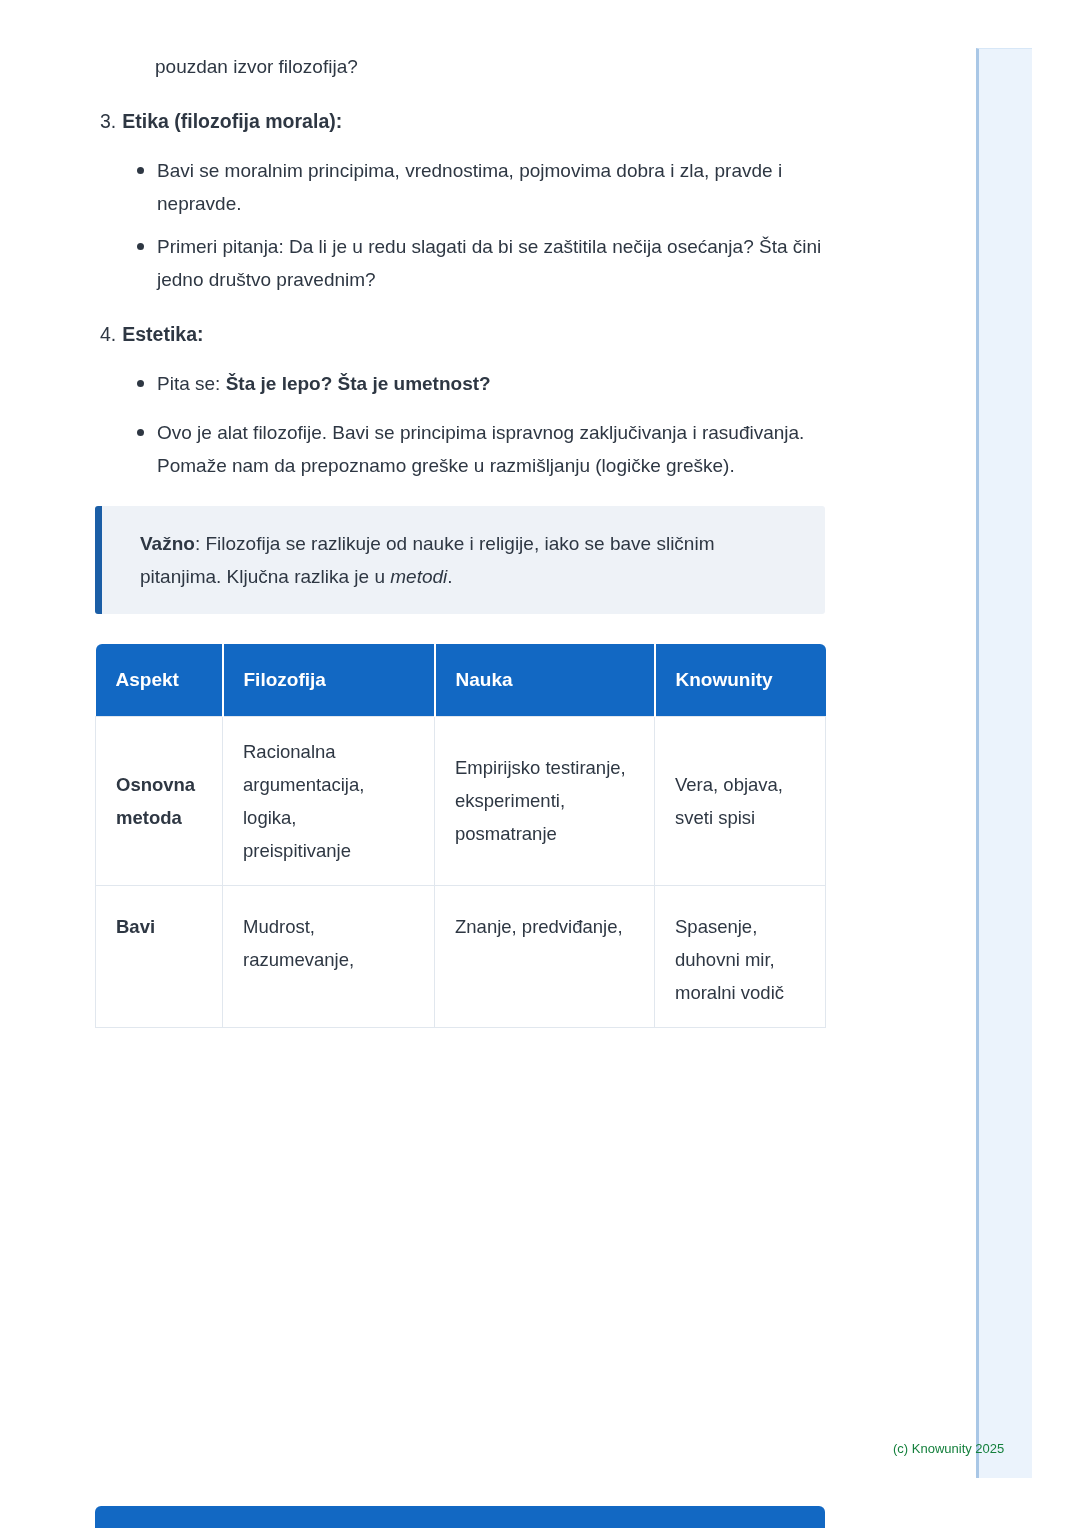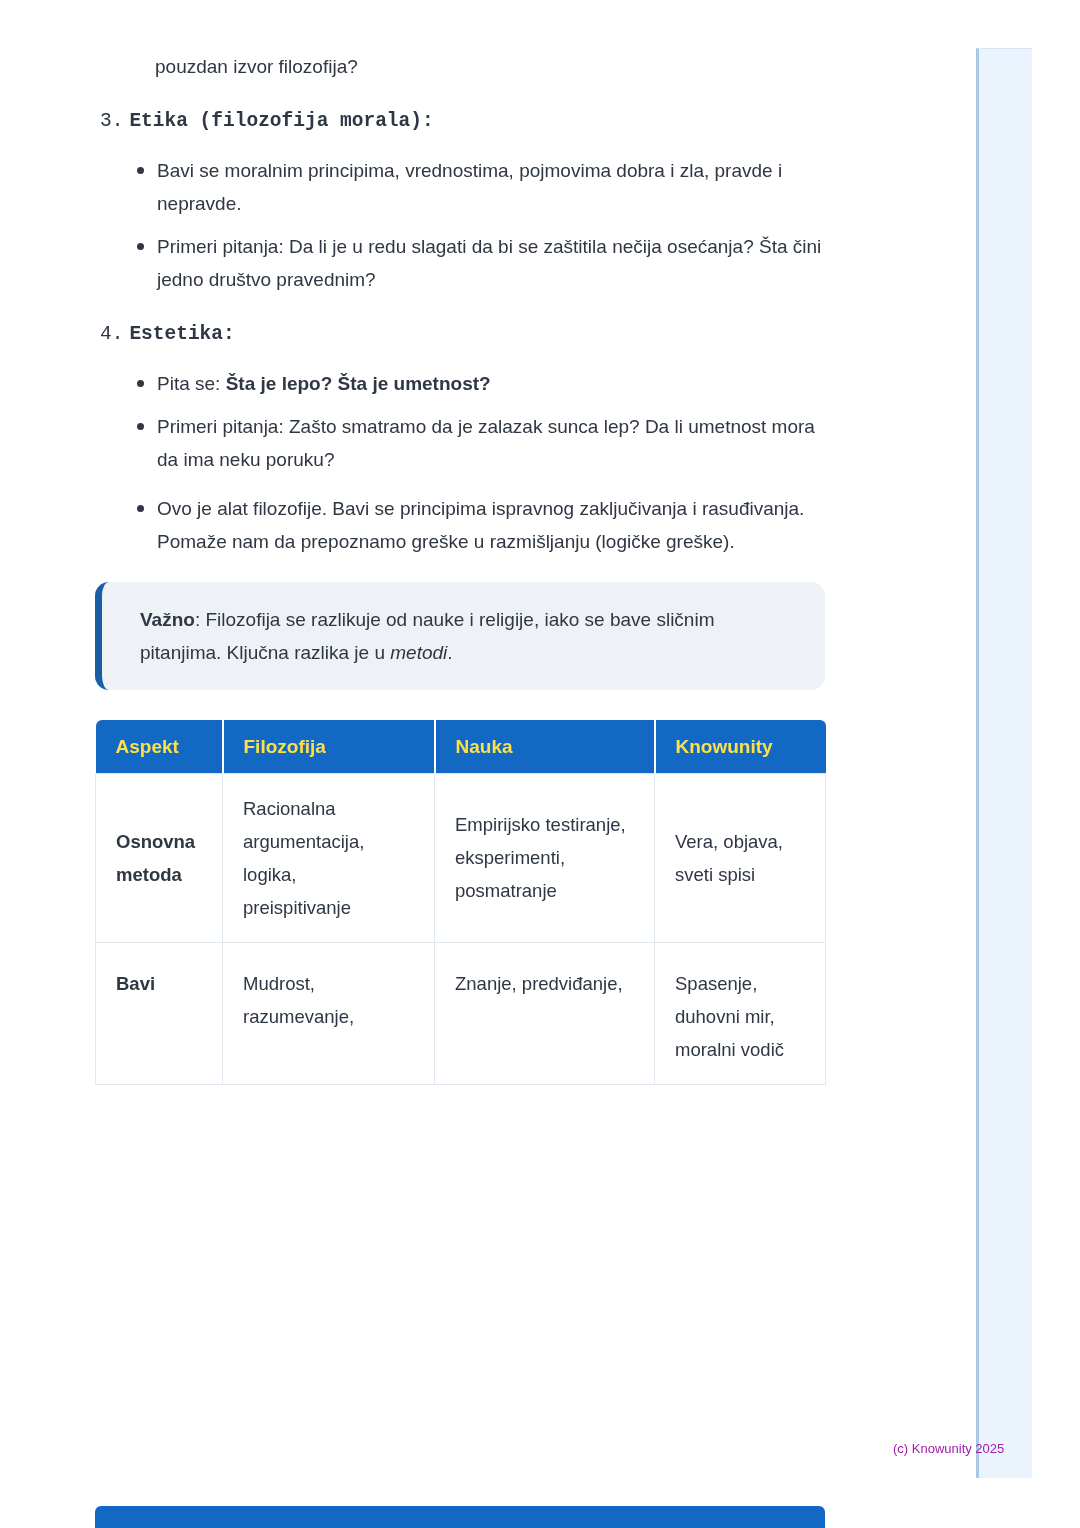--- a/index.html
+++ b/index.html
@@ -10,65 +10,64 @@
     background:#ffffff; overflow:hidden;
   }
   .content {
     position:absolute; left:95px; top:0; width:730px;
     font-size:19px; line-height:33px;
   }
   .cont-line { padding-top:50px; margin-left:60px; }
   h3.section-heading {
     margin-top:22px; font-size:19.5px; line-height:33px; font-weight:normal;
     margin-left:5px;
-    font-family:Liberation Mono, monospace;
   }
   h3.section-heading .sec-num { font-weight:normal; margin-right:6px; }
   h3.section-heading .sec-title { font-weight:bold; }
   ul.bullets { list-style:none; margin-top:16px; }
   ul.bullets li { position:relative; padding-left:62px; margin-bottom:10px; }
   ul.bullets .dot {
     position:absolute; left:42px; top:13px; width:7px; height:7px;
     border-radius:50%; background:#2e3743;
   }
   .b-bold { font-weight:bold; }
   .callout {
     margin-top:24px; background:#eef2f7; border-left:7px solid #1b5ea6;
-    border-radius:14px; padding:21px 56px 21px 38px;
+    border-radius:3px; padding:21px 56px 21px 38px;
   }
   .callout .c-label { font-weight:bold; }
   .callout em { font-style:italic; }
 
   table.compare {
     margin-top:30px; border-collapse:collapse; table-layout:fixed;
     width:730px; font-size:18.5px; line-height:33px;
   }
   table.compare th {
-    background:#1268c3; color:#fde047; font-weight:bold; font-size:19px;
-    text-align:left; height:53px; padding:0 18px 0 20px; vertical-align:middle;
+    background:#1268c3; color:#ffffff; font-weight:bold; font-size:19px;
+    text-align:left; height:72px; padding:0 18px 0 20px; vertical-align:middle;
     border-right:2px solid #ffffff;
   }
   table.compare th:first-child { border-top-left-radius:6px; }
   table.compare th:last-child { border-right:none; border-top-right-radius:6px; }
   table.compare td {
     background:#ffffff; border:1px solid #e1e7ee;
     padding:18px 26px 18px 20px; vertical-align:middle;
   }
   table.compare tr.r1 td { height:168px; }
   table.compare tr.r2 td { height:136px; }
   table.compare tr.r3 td { height:132px; vertical-align:top; padding-top:24px; }
   td.aspect { font-weight:bold; }
 
   .side-strip {
     position:absolute; left:976px; top:48px; width:56px; height:1430px;
     background:#ebf3fc; border-left:3px solid #a9c7e6; border-top:1px solid #d7e7f7;
   }
   .watermark {
     position:absolute; left:893px; top:1440px; width:120px;
-    font-size:13px; line-height:17px; color:#a21caf; white-space:nowrap; z-index:5;
+    font-size:13px; line-height:17px; color:#15803d; white-space:nowrap; z-index:5;
   }
   .next-table-bar {
     position:absolute; left:95px; top:1506px; width:730px; height:22px;
     background:#1268c3; border-radius:6px 6px 0 0;
   }
 </style>
 </head>
 <body>
 
 <div class="page">
@@ -91,24 +90,20 @@
       </li>
     </ul>
 
     <h3 class="section-heading">
       <span class="sec-num">4.</span><span class="sec-title">Estetika:</span>
     </h3>
     <ul class="bullets">
       <li>
         <span class="dot"></span>
         <span><span>Pita se: </span><span class="b-bold">Šta je lepo? Šta je umetnost?</span></span>
-      </li>
-      <li>
-        <span class="dot"></span>
-        <span><span>Primeri pitanja: Zašto smatramo da je zalazak sunca lep? Da li umetnost mora da ima neku poruku?</span><span class="b-bold"></span></span>
       </li>
     </ul>
 
     <ul class="bullets">
       <li>
         <span class="dot"></span>
         <span><span>Ovo je alat filozofije. Bavi se principima ispravnog zaključivanja i rasuđivanja. Pomaže nam da prepoznamo greške u razmišljanju (logičke greške).</span><span class="b-bold"></span></span>
       </li>
     </ul>
 

